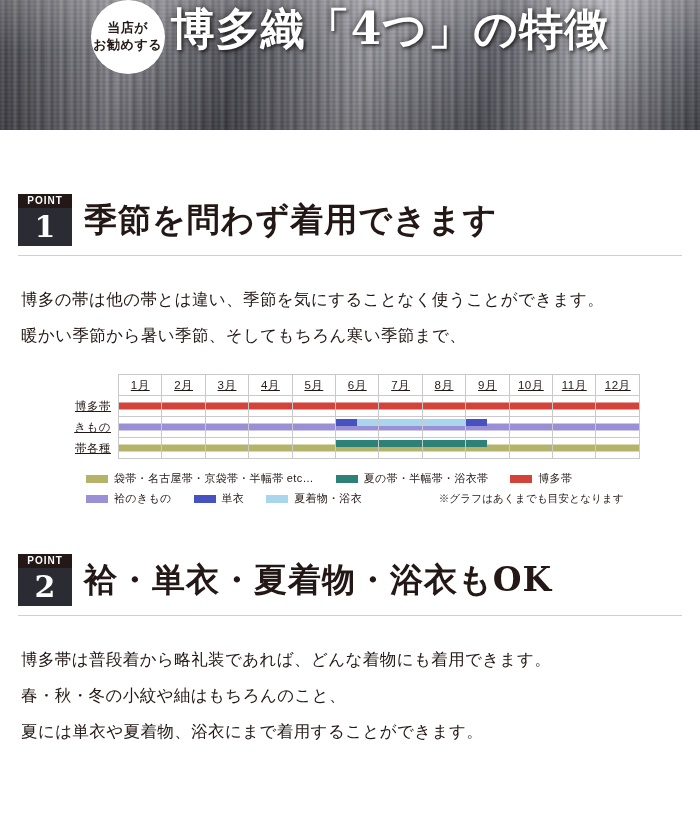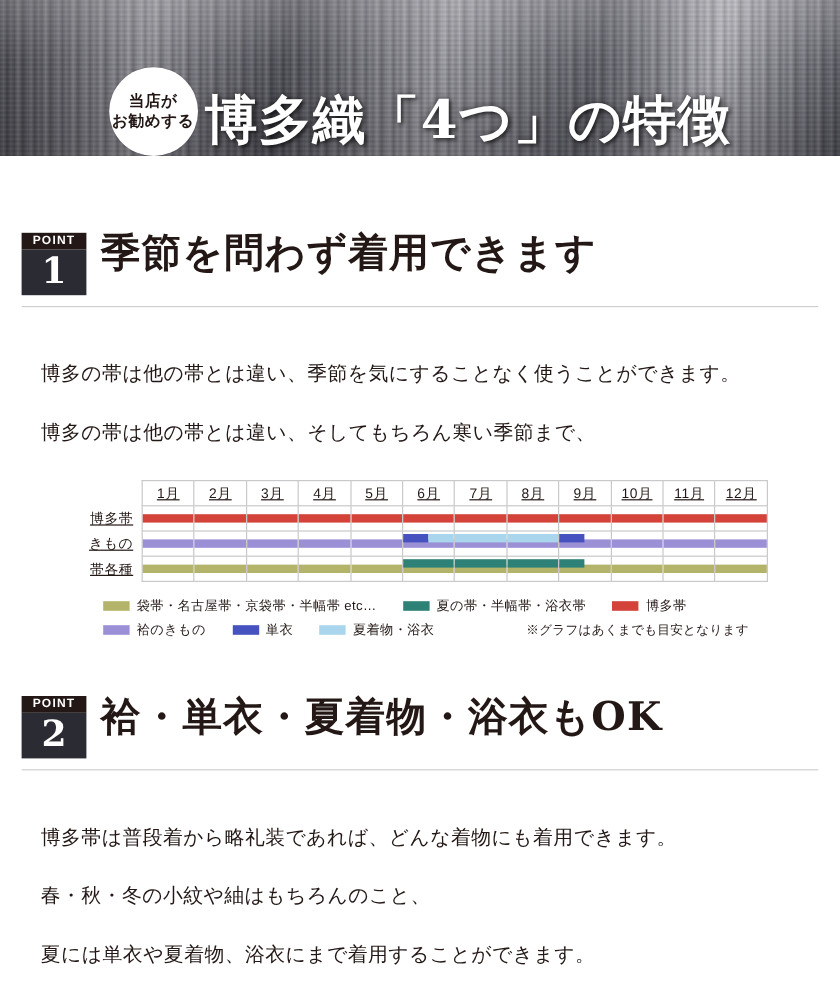--- a/index.html
+++ b/index.html
@@ -46,21 +46,21 @@
   }
   .banner-sheen {
     position: absolute;
     inset: 0;
     background: linear-gradient(180deg, rgba(255,255,255,0.22) 0%, rgba(255,255,255,0.02) 40%, rgba(0,0,0,0.18) 100%);
   }
   .banner-inner {
     position: absolute;
     inset: 0;
     display: flex;
-    align-items: flex-end;
+    align-items: flex-start;
     justify-content: center;
     gap: 6px;
   }
   .badge {
     width: 74px;
     height: 74px;
     border-radius: 50%;
     background: #ffffff;
     display: flex;
     flex-direction: column;
@@ -82,21 +82,21 @@
     letter-spacing: 1px;
     text-shadow:
       0 0 6px rgba(0,0,0,0.55),
       2px 2px 3px rgba(0,0,0,0.45);
     white-space: nowrap;
   }
 
   
   .point-head {
     display: flex;
-    align-items: flex-start;
+    align-items: center;
     gap: 12px;
     padding: 0 18px;
   }
   .point-badge {
     width: 54px;
     flex: none;
     text-align: center;
     color: #ffffff;
   }
   .point-badge .p-label {
@@ -135,21 +135,21 @@
   }
 
   
   .body-copy {
     padding: 24px 18px 0 18px;
     font-size: 16.5px;
     line-height: 2.0;
     letter-spacing: 0.4px;
     color: #231815;
   }
-  .body-copy p { margin: 16px; }
+  .body-copy p { margin: 3px; }
 
   
   .chart-wrap {
     margin: 22px 60px 0 60px;
     position: relative;
   }
   table.season {
     border-collapse: collapse;
     width: 100%;
     table-layout: fixed;
@@ -251,21 +251,21 @@
       <span class="p-label">POINT</span>
       <span class="p-num">1</span>
     </div>
     <div class="point-title">季節を問わず着用できます</div>
   </div>
   <div class="rule"></div>
 </div>
 
 <div class="body-copy">
   <p>博多の帯は他の帯とは違い、季節を気にすることなく使うことができます。</p>
-  <p>博多の帯は他の帯とは違い、そしてもちろん寒い季節まで、</p>
+  <p>暖かい季節から暑い季節、そしてもちろん寒い季節まで、</p>
 </div>
 
 <div class="chart-wrap">
   <table class="season">
     <thead>
       <tr>
         <th class="corner"></th>
         <th class="month">1月</th>
         <th class="month">2月</th>
         <th class="month">3月</th>

